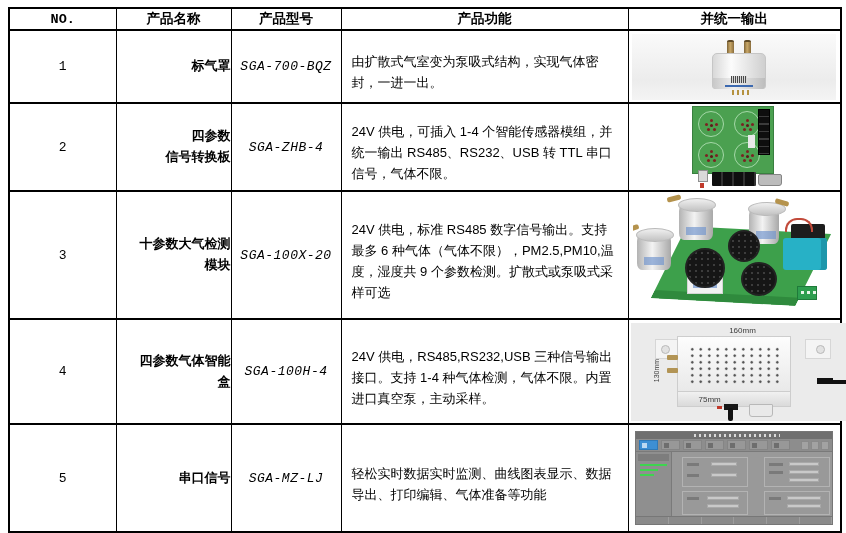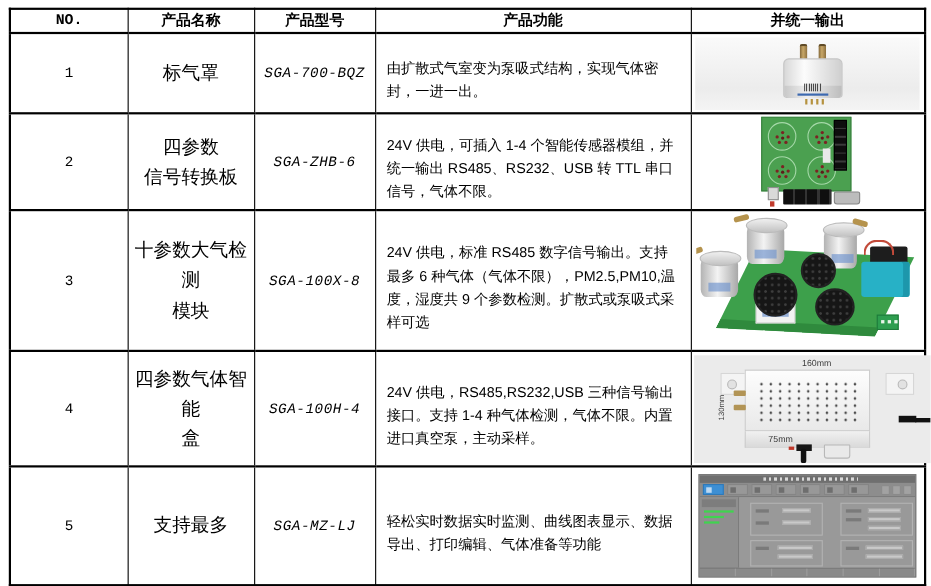--- a/index.html
+++ b/index.html
@@ -12,21 +12,21 @@
                border:2px solid #000; }
   table.spec th, table.spec td { border-left:1px solid #000; border-top:2px solid #000;
                vertical-align:middle; color:#000; }
   table.spec th:first-child, table.spec td:first-child { border-left:none; }
   table.spec thead th { height:22px; font-size:13.5px; font-weight:bold; text-align:center;
                border-top:none; padding:1px 0; }
   th.h-no { font-family:"Liberation Mono","DejaVu Sans Mono",monospace; }
 
   td.c-no { text-align:center; font-size:13px;
             font-family:"Liberation Mono","DejaVu Sans Mono",monospace; }
-  td.c-name { text-align:center; font-size:17px; white-space:pre-line; line-height:1.6; }
+  td.c-name { text-align:right; font-size:13px; white-space:pre-line; line-height:1.6;font-weight:bold; }
   td.c-model { text-align:center; font-size:13px; letter-spacing:0.5px;
                font-family:"Liberation Mono","DejaVu Sans Mono",monospace;font-style:italic; }
   td.c-func { text-align:left; font-size:13px; line-height:21px; padding:17px 9px 6px 10px; }
   td.c-img { text-align:center; padding:2px; }
 
   tr.r1 td { height:73px; }
   tr.r2 td { height:87px; }
   tr.r3 td { height:128px; }
   tr.r4 td { height:105px; }
   tr.r5 td { height:108px; }
@@ -204,21 +204,21 @@
               <div class="gc-pins"></div>
             </div>
           </div>
         </td>
       </tr>
 
       <tr class="r2">
         <td class="c-no">2</td>
         <td class="c-name">四参数
 信号转换板</td>
-        <td class="c-model">SGA-ZHB-6</td>
+        <td class="c-model">SGA-ZHB-4</td>
         <td class="c-func">24V 供电，可插入 1-4 个智能传感器模组，并统一输出 RS485、RS232、USB 转 TTL 串口信号，气体不限。</td>
         <td class="c-img">
           <div class="ill ill-pcb">
             <div class="pcb-b">
               <div class="sock s1">
                   <i></i>
                 </div>
               <div class="sock s2">
                   <i></i>
                 </div>
@@ -236,21 +236,21 @@
             <div class="pcb-db9"></div>
             <div class="pcb-red"></div>
           </div>
         </td>
       </tr>
 
       <tr class="r3">
         <td class="c-no">3</td>
         <td class="c-name">十参数大气检测
 模块</td>
-        <td class="c-model">SGA-100X-8</td>
+        <td class="c-model">SGA-100X-20</td>
         <td class="c-func">24V 供电，标准 RS485 数字信号输出。支持最多 6 种气体（气体不限），PM2.5,PM10,温度，湿度共 9 个参数检测。扩散式或泵吸式采样可选</td>
         <td class="c-img">
           <div class="ill ill-mod">
             <div class="mod-board"></div>
             <div class="cylS c1">
                 <span class="noz"></span>
               </div>
             <div class="cylS c2">
                 <span class="noz"></span>
               </div>
@@ -295,21 +295,21 @@
             <div class="cab-plug"></div>
             <div class="cab-down"></div>
             <div class="box-db9"></div>
             <div class="cab-right"></div>
           </div>
         </td>
       </tr>
 
       <tr class="r5">
         <td class="c-no">5</td>
-        <td class="c-name">支持最多</td>
+        <td class="c-name">串口信号</td>
         <td class="c-model">SGA-MZ-LJ</td>
         <td class="c-func">轻松实时数据实时监测、曲线图表显示、数据导出、打印编辑、气体准备等功能</td>
         <td class="c-img">
           <div class="ill ill-soft">
             <div class="sw-title">
                 <i></i>
               </div>
             <div class="sw-tools">
               <div class="sw-btn active"></div>
               <div class="sw-btn"></div>

